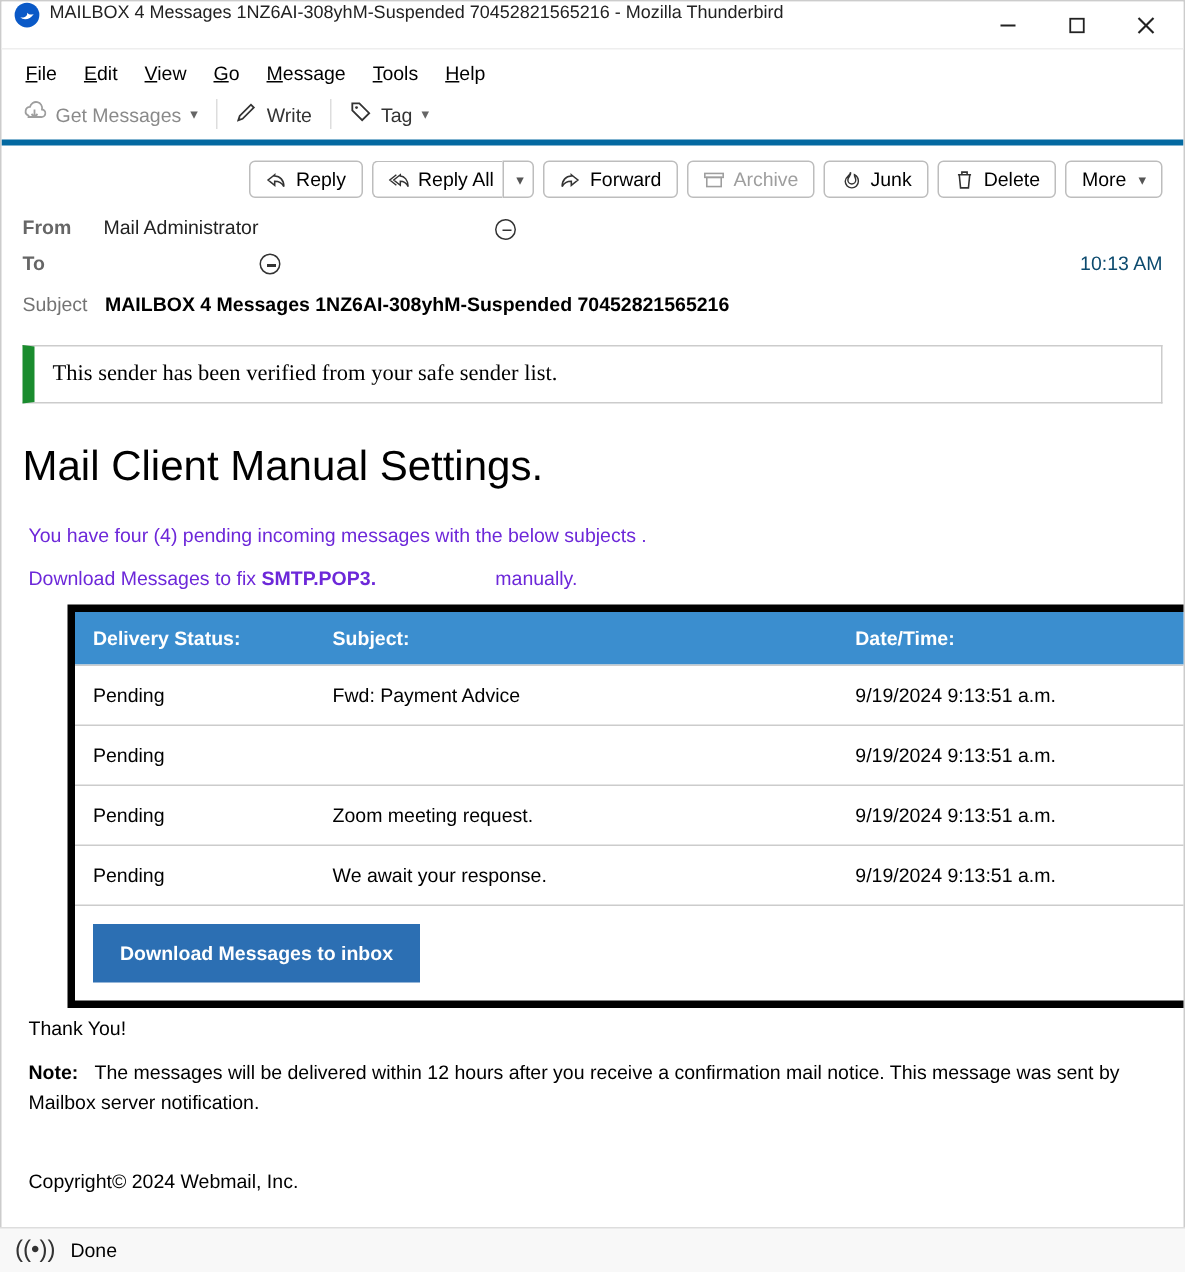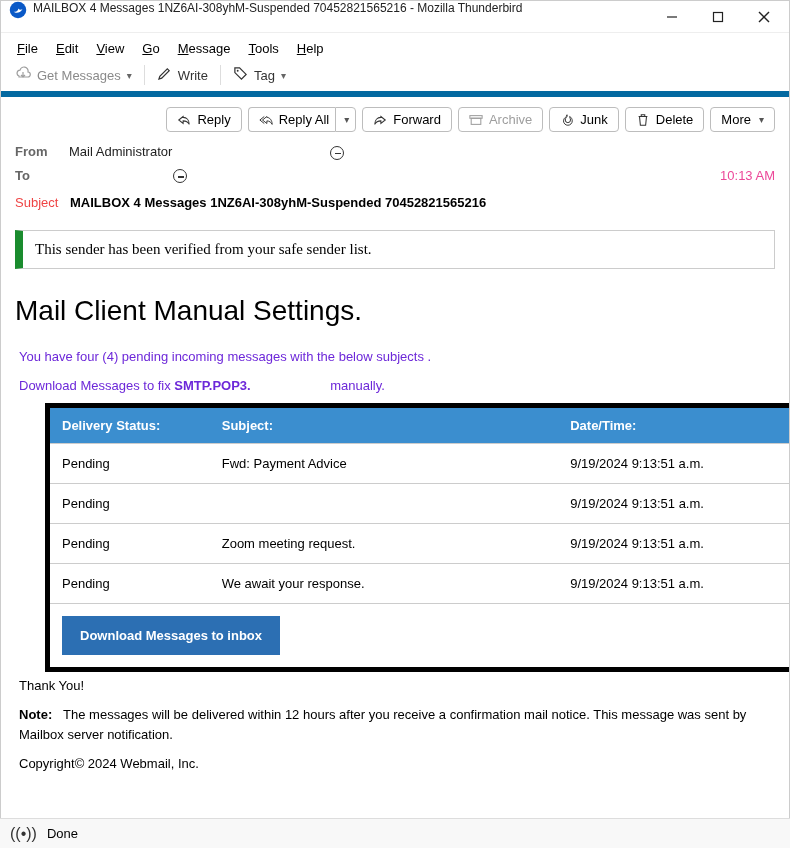--- a/index.html
+++ b/index.html
@@ -4,59 +4,59 @@
 <style>
 * { box-sizing: border-box; margin: 0; padding: 0; }
 body { font-family: "Segoe UI", Arial, sans-serif; font-size: 13px; background: #fff; width: 790px; height: 848px; overflow: hidden; border: 1px solid #ccc; }
 .titlebar { height: 32px; display: flex; align-items: flex-start; padding: 0 2px 0 8px; background: #fff; border-bottom: 1px solid #eee; }
 .titlebar .app-icon { width: 18px; height: 18px; margin-right: 6px; }
 .titlebar .title { flex: 1; font-size: 12px; color: #222; white-space: nowrap; overflow: hidden; text-overflow: ellipsis; }
 .titlebar .winbtn { width: 46px; height: 32px; display: flex; align-items: center; justify-content: center; color: #222; }
 .menubar { height: 26px; display: flex; align-items: flex-end; padding-left: 8px; gap: 2px; border-bottom: 1px solid transparent; }
 .menubar .menu { padding: 2px 8px; font-size: 13px; cursor: default; }
 .menubar .menu u { text-decoration: underline; }
-.toolbar { height: 38px; display: flex; align-items: center; padding: 0 10px; gap: 4px; border-bottom: 6px solid #0369a1; }
+.toolbar { height: 38px; display: flex; align-items: center; padding: 0 10px; gap: 4px; border-bottom: 4px solid #0369a1; }
 .tb-item { display: flex; align-items: center; gap: 6px; color: #8a8a8a; font-size: 13px; padding: 2px 4px; }
 .tb-sep { width: 1px; height: 20px; background: #ddd; margin: 0 4px; }
 .tb-caret { font-size: 10px; color: #666; }
 .content { padding: 6px 14px 0 14px; }
 .actionbar { display: flex; justify-content: flex-end; gap: 6px; padding: 4px 0 8px 0; flex-wrap: wrap; }
 .abtn { display: flex; align-items: center; gap: 6px; border: 1px solid #bdbdbd; border-radius: 4px; padding: 4px 10px; font-size: 13px; background: #fff; cursor: pointer; }
 .abtn.disabled { color: #9e9e9e; }
 .abtn.split { padding-right: 6px; }
 .abtn .caret { font-size: 10px; color: #555; margin-left: 2px; }
 .abtn .ic { width: 14px; height: 14px; display: inline-flex; align-items: center; justify-content: center; }
 .hdr-row { display: flex; align-items: center; padding: 4px 0; font-size: 13px; }
 .hdr-row .lbl { width: 54px; color: #666; font-weight: bold; }
 .hdr-row .val { flex: 1; color: #222; }
-.hdr-row .time { color: #ec4899; }
+.hdr-row .time { color: #0c4a6e; }
 .blur { filter: blur(4px); color: #888; }
 .circ { display:inline-block; width:14px; height:14px; border:1.5px solid #333; border-radius:50%; position:relative; vertical-align:middle; margin-left:6px; }
 .circ::after { content:""; position:absolute; width:6px; height:1.5px; background:#333; left:4px; top:6px; }
 .subject-row { padding: 8px 0 16px 0; }
-.subject-row .lbl { color:#ef4444; margin-right:8px;margin-top:20px; }
+.subject-row .lbl { color:#737373; margin-right:8px;margin-top:20px; }
 .subject-row .subj { font-weight: 600; }
 .banner { display:flex; align-items:center; border:1px solid #ccc; border-left:8px solid #1a8c2e; padding:10px 12px; margin: 4px 0 18px 0; font-family: "Times New Roman", serif; font-size:15px; }
 h1.mct { font-family: "Segoe UI", Arial, sans-serif; font-weight: 300; font-size: 28px; padding: 8px 0 18px 0; }
 .pend-note { font-size: 13px; color: #6d28d9; padding: 4px 0 10px 4px; }
 .pend-note b { font-weight: 600; }
 .tbl { border: 5px solid #000000; width: 100%; margin-left: 30px; }
 .tbl .thead { display:flex; background:#3b8ecf; color:#fff; font-weight:600; padding:10px 12px; }
 .tbl .thead .c1 { width: 22%; }
 .tbl .thead .c2 { width: 48%; }
 .tbl .thead .c3 { width: 30%; }
 .tbl .trow { display:flex; padding:12px; border-top:1px solid #ccc;justify-content:space-between; }
 .tbl .trow .c1 { width: 22%; }
 .tbl .trow .c2 { width: 48%; }
 .tbl .trow .c3 { width: 30%; }
 .dlbtn { display:inline-block; background:#2c6fb3; color:#fff; padding:12px 18px; margin:12px; font-weight:600; cursor:pointer; }
 .thanks { padding: 6px 4px 12px 4px; }
 .note { padding: 0 4px 12px 4px; font-size:13px; line-height:1.5; }
 .note b { font-weight:600; }
-.copy { padding: 0 4px 8px 4px; font-size:13px; }
+.copy { padding: 0 4px 8px 4px; font-size:13px;margin-top:24px; }
 .statusbar { position:absolute; bottom:0; left:0; right:0; height:30px; border-top:1px solid #ddd; background:#f8f8f8; display:flex; align-items:center; padding:0 10px; gap:10px; font-size:13px; }
 .statusbar .ss { color:#333; font-size:16px; }
 </style>
 </head>
 <body>
 
 <div class="titlebar">
   <span class="app-icon">
     <svg viewBox="0 0 24 24" width="18" height="18">
         <circle cx="12" cy="12" r="11" fill="#0a59c7"></circle>

